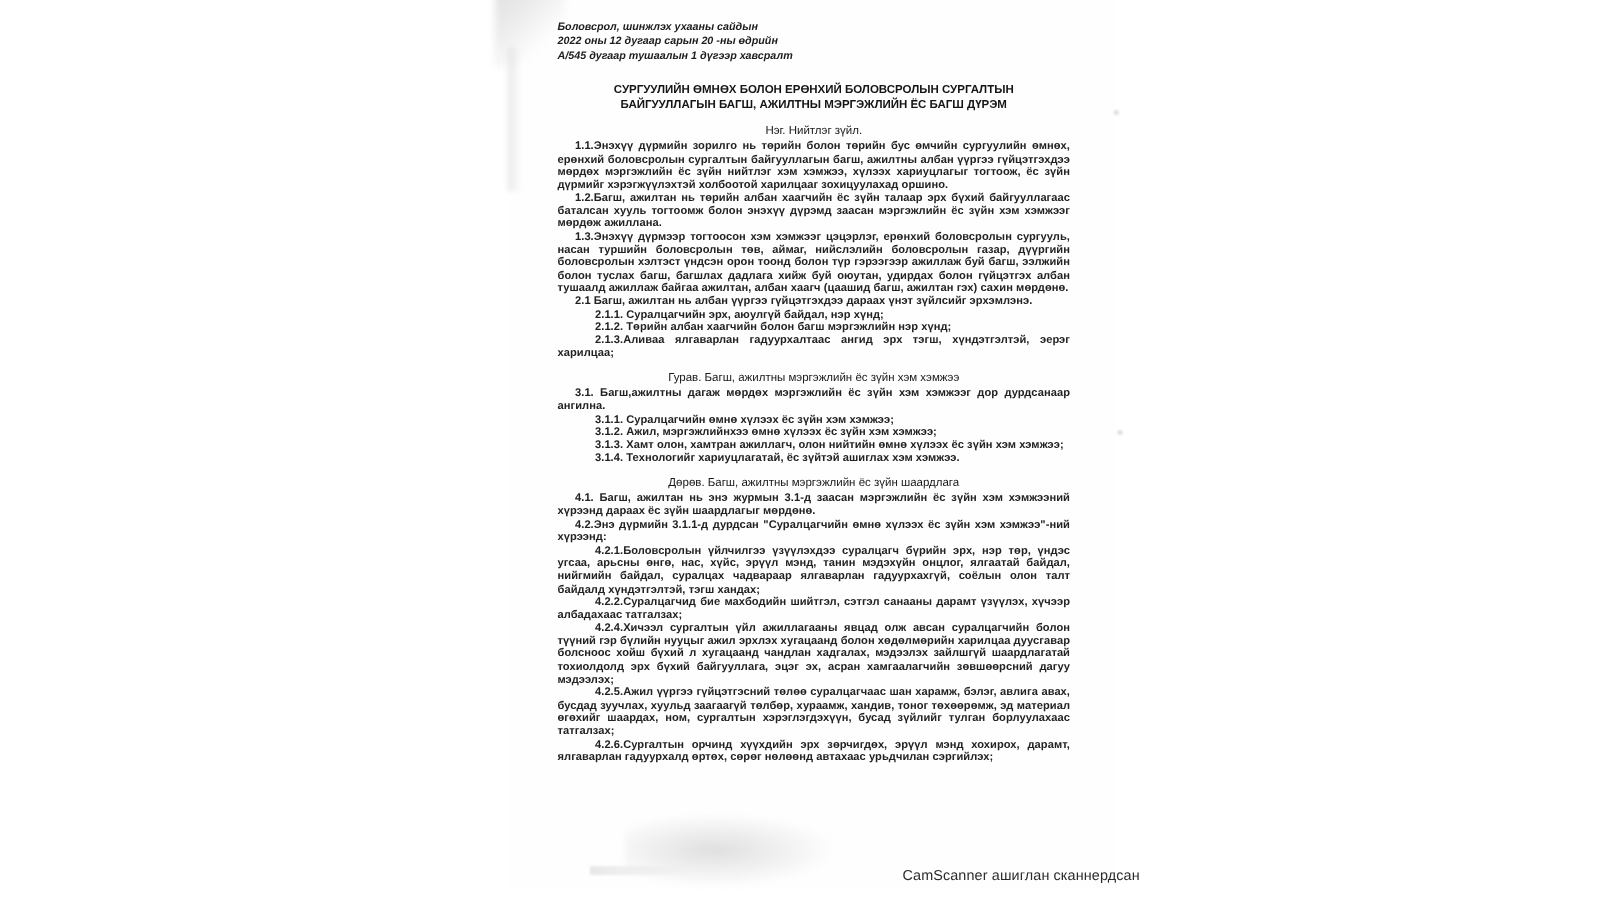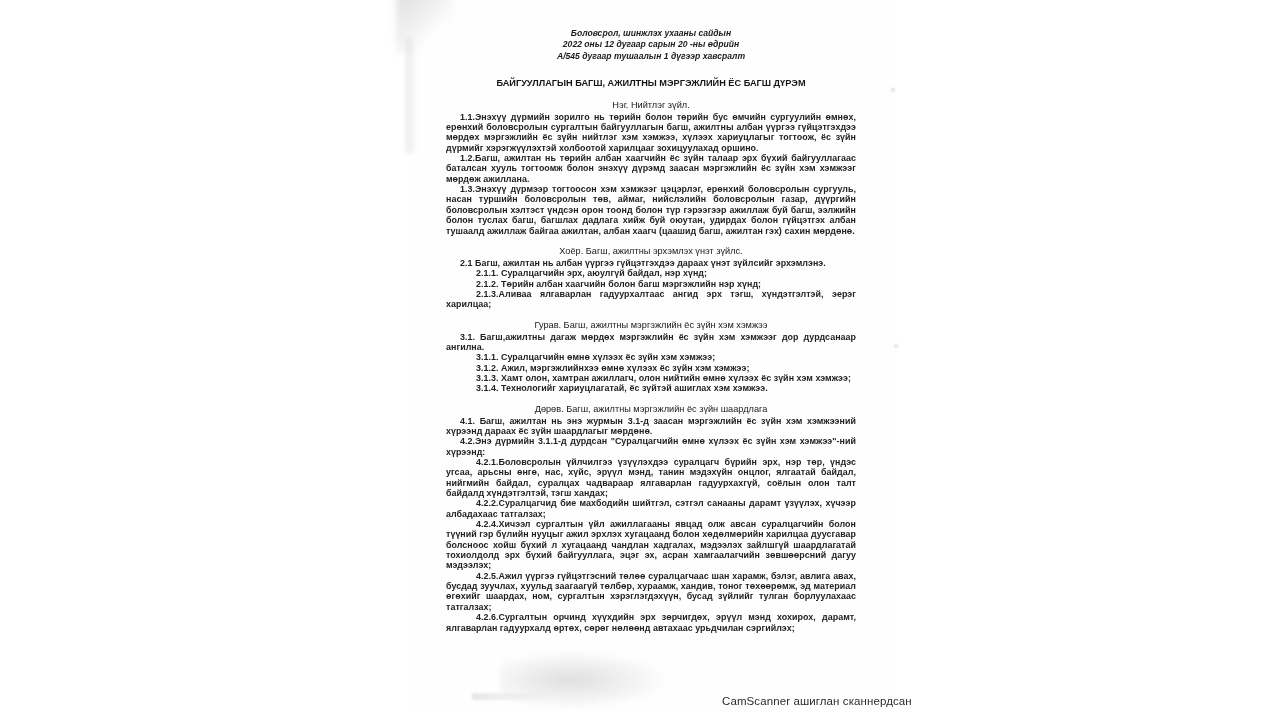--- a/index.html
+++ b/index.html
@@ -41,22 +41,22 @@
   .artifact-streak{
     left:64px;top:693px;width:80px;height:7px;
     background:linear-gradient(to right,#d8d8d8,rgba(255,255,255,0));
     opacity:.6;filter:blur(1px);
   }
   .speck{width:4px;height:4px;border-radius:50%;background:#cfcfcf;opacity:.7;filter:blur(1px);}
   .speck-a{left:483px;top:88px;}
   .speck-b{left:486px;top:344px;}
 
   .doc-header{
-    padding-top:28px;
-    text-align:center;
+    padding-top:16px;
+    text-align:left;
     font-style:italic;
     font-weight:700;
     font-size:8.6px;
     line-height:11.4px;
     color:#1c1c1c;
   }
   .doc-title{
     margin-top:16px;
     text-align:center;
     font-weight:700;
@@ -108,29 +108,29 @@
 
     <div class="page-inner">
 
       <div class="doc-header">
         <div>Боловсрол, шинжлэх ухааны сайдын</div>
         <div>2022 оны 12 дугаар сарын 20 -ны өдрийн</div>
         <div>А/545 дугаар тушаалын 1 дүгээр хавсралт</div>
       </div>
 
       <div class="doc-title">
+        <div>СУРГУУЛИЙН ӨМНӨХ БОЛОН ЕРӨНХИЙ БОЛОВСРОЛЫН СУРГАЛТЫН</div>
         <div>БАЙГУУЛЛАГЫН БАГШ, АЖИЛТНЫ МЭРГЭЖЛИЙН ЁС БАГШ ДҮРЭМ</div>
       </div>
 
       <div id="sections">
           <div class="sec-heading">Нэг. Нийтлэг зүйл.</div>
           <div class="para p1">1.1.Энэхүү дүрмийн зорилго нь төрийн болон төрийн бус өмчийн сургуулийн өмнөх, ерөнхий боловсролын сургалтын байгууллагын багш, ажилтны албан үүргээ гүйцэтгэхдээ мөрдөх мэргэжлийн ёс зүйн нийтлэг хэм хэмжээ, хүлээх хариуцлагыг тогтоож, ёс зүйн дүрмийг хэрэгжүүлэхтэй холбоотой харилцааг зохицуулахад оршино.</div>
           <div class="para p1">1.2.Багш, ажилтан нь төрийн албан хаагчийн ёс зүйн талаар эрх бүхий байгууллагаас баталсан хууль тогтоомж болон энэхүү дүрэмд заасан мэргэжлийн ёс зүйн хэм хэмжээг мөрдөж ажиллана.</div>
           <div class="para p1">1.3.Энэхүү дүрмээр тогтоосон хэм хэмжээг цэцэрлэг, ерөнхий боловсролын сургууль, насан туршийн боловсролын төв, аймаг, нийслэлийн боловсролын газар, дүүргийн боловсролын хэлтэст үндсэн орон тоонд болон түр гэрээгээр ажиллаж буй багш, ээлжийн болон туслах багш, багшлах дадлага хийж буй оюутан, удирдах болон гүйцэтгэх албан тушаалд ажиллаж байгаа ажилтан, албан хаагч (цаашид багш, ажилтан гэх) сахин мөрдөнө.</div>
-          <div class="sec-heading">Хоёр. Багш, ажилтны эрхэмлэх үнэт зүйлс.</div>
           <div class="para p1">2.1 Багш, ажилтан нь албан үүргээ гүйцэтгэхдээ дараах үнэт зүйлсийг эрхэмлэнэ.</div>
           <div class="para p2">2.1.1. Суралцагчийн эрх, аюулгүй байдал, нэр хүнд;</div>
           <div class="para p2">2.1.2. Төрийн албан хаагчийн болон багш мэргэжлийн нэр хүнд;</div>
           <div class="para p2">2.1.3.Аливаа ялгаварлан гадуурхалтаас ангид эрх тэгш, хүндэтгэлтэй, эерэг харилцаа;</div>
           <div class="sec-heading">Гурав. Багш, ажилтны мэргэжлийн ёс зүйн хэм хэмжээ</div>
           <div class="para p1">3.1. Багш,ажилтны дагаж мөрдөх мэргэжлийн ёс зүйн хэм хэмжээг дор дурдсанаар ангилна.</div>
           <div class="para p2">3.1.1. Суралцагчийн өмнө хүлээх ёс зүйн хэм хэмжээ;</div>
           <div class="para p2">3.1.2. Ажил, мэргэжлийнхээ өмнө хүлээх ёс зүйн хэм хэмжээ;</div>
           <div class="para p2">3.1.3. Хамт олон, хамтран ажиллагч, олон нийтийн өмнө хүлээх ёс зүйн хэм хэмжээ;</div>
           <div class="para p2">3.1.4. Технологийг хариуцлагатай, ёс зүйтэй ашиглах хэм хэмжээ.</div>

